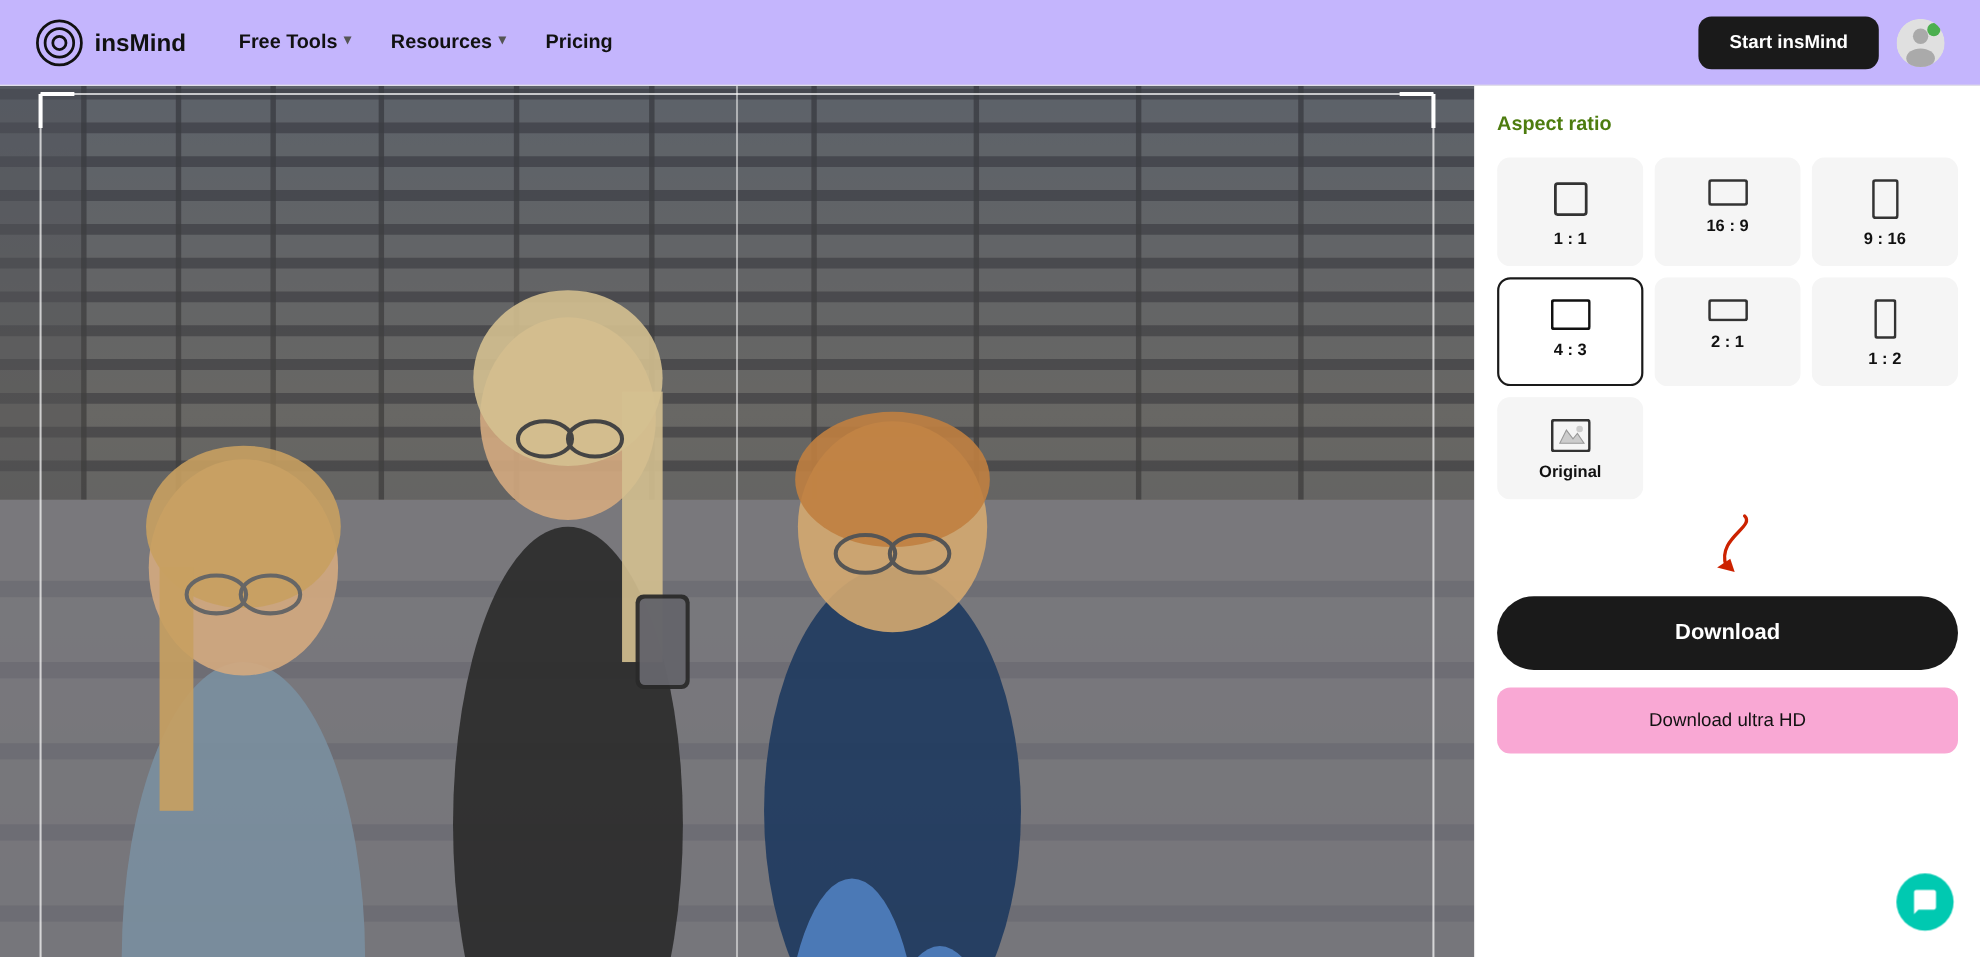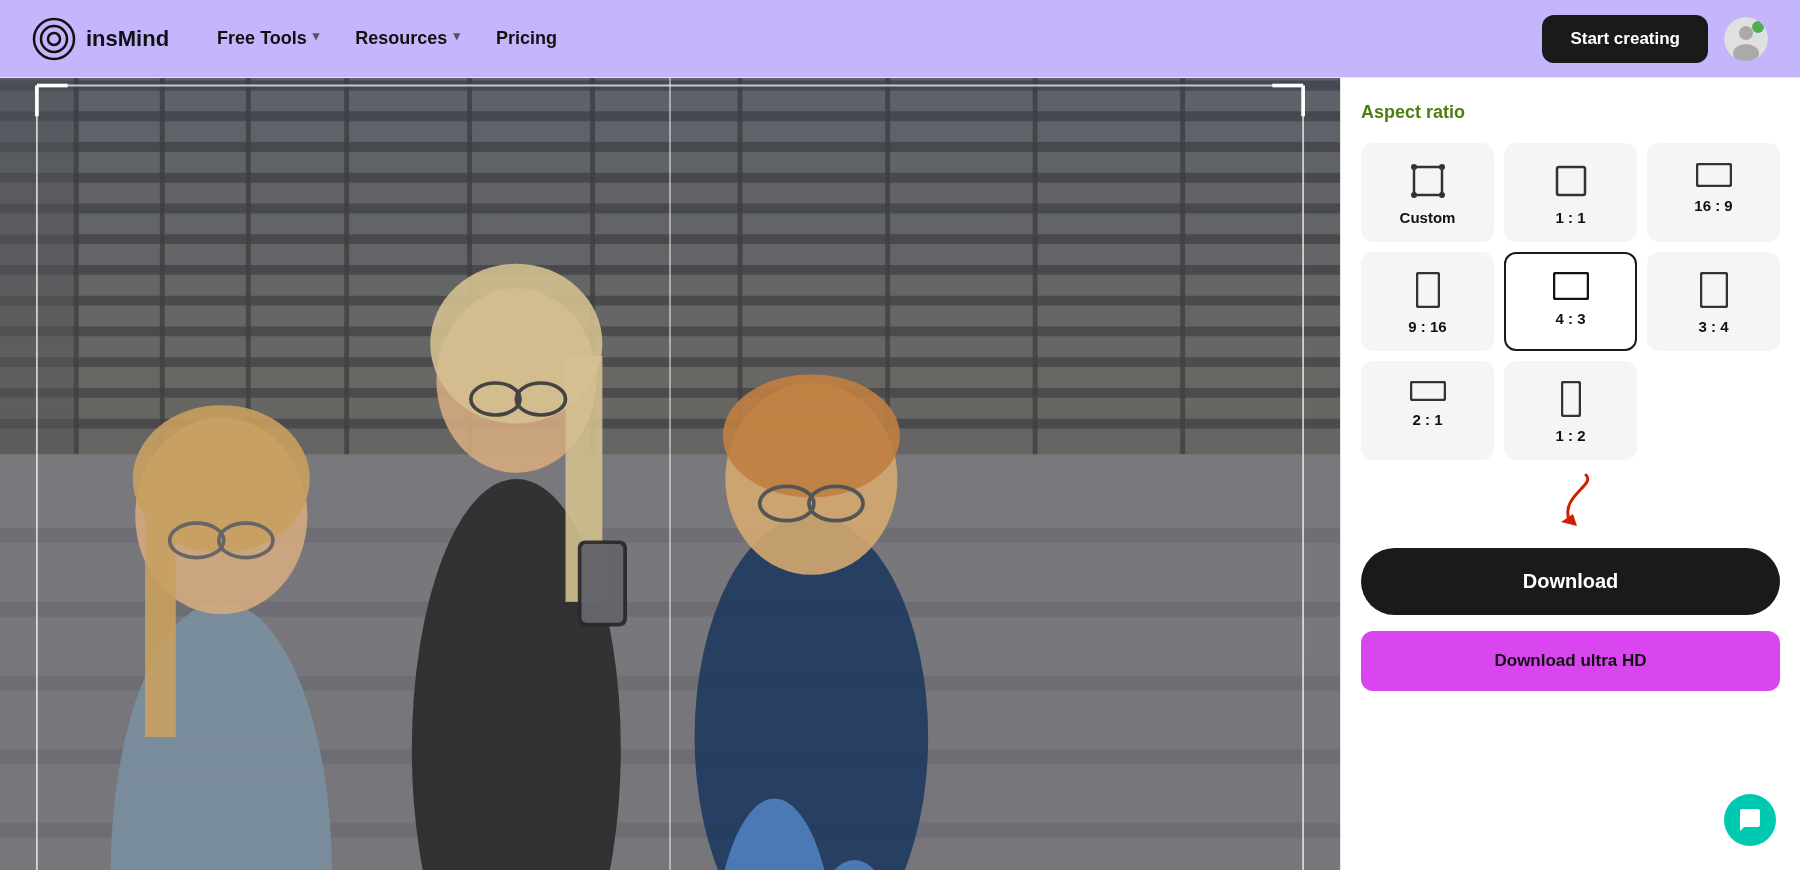--- a/index.html
+++ b/index.html
@@ -140,27 +140,27 @@
       border: none;
       border-radius: 50px;
       padding: 22px;
       font-size: 20px;
       font-weight: 600;
       cursor: pointer;
       margin-top: 8px;
     }
     .download-uhd-btn {
       width: 100%;
-      background: #d946ef;
+      background: #f9a8d4;
       color: #111;
       border: none;
       border-radius: 12px;
       padding: 20px;
       font-size: 17px;
-      font-weight: 700;
+      font-weight: 400;
       cursor: pointer;
     }
     .edit-more-btn {
       width: 100%;
       background: #f5f5f5;
       color: #111;
       border: none;
       border-radius: 12px;
       padding: 20px;
       font-size: 17px;
@@ -238,21 +238,21 @@
     <div class="nav-item">
       <span>Resources</span>
       <span class="chevron">▾</span>
     </div>
     <div class="nav-item">
       <span>Pricing</span>
     </div>
   </nav>
 
   <div class="header-right">
-    <button class="start-creating-btn">Start creating</button>
+    <button class="start-creating-btn">Start insMind</button>
     <div class="user-avatar">
       
       <svg viewBox="0 0 44 44" fill="none" xmlns="http://www.w3.org/2000/svg">
         <circle cx="22" cy="22" r="22" fill="#e0e0e0"></circle>
 
         <circle cx="22" cy="16" r="7" fill="#aaa"></circle>
         <ellipse cx="22" cy="36" rx="13" ry="9" fill="#aaa"></ellipse>
 
         <circle cx="34" cy="10" r="6" fill="#4CAF50"></circle>
       </svg>
@@ -390,30 +390,20 @@
         <line x1="30" y1="760" x2="1060" y2="760" stroke="rgba(255,255,255,0.7)" stroke-width="1.5"></line>
       </svg>
     </div>
   </div>
 
   <div class="right-panel">
     <div class="panel-title">Aspect ratio</div>
 
     <div class="aspect-grid">
 
-      <div class="aspect-cell">
-        <svg width="36" height="36" viewBox="0 0 36 36">
-          <rect x="4" y="4" width="28" height="28" rx="3" fill="none" stroke="#333" stroke-width="2.5"></rect>
-          <circle cx="4" cy="4" r="3" fill="#333"></circle>
-          <circle cx="32" cy="4" r="3" fill="#333"></circle>
-          <circle cx="4" cy="32" r="3" fill="#333"></circle>
-          <circle cx="32" cy="32" r="3" fill="#333"></circle>
-        </svg>
-        <span class="ratio-label">Custom</span>
-      </div>
 
       <div class="aspect-cell">
         <svg width="36" height="36" viewBox="0 0 36 36">
           <rect x="4" y="4" width="28" height="28" rx="2" fill="none" stroke="#333" stroke-width="2.5"></rect>
         </svg>
         <span class="ratio-label">1 : 1</span>
       </div>
 
       <div class="aspect-cell">
         <svg width="36" height="24" viewBox="0 0 36 24">
@@ -429,41 +419,43 @@
         <span class="ratio-label">9 : 16</span>
       </div>
 
       <div class="aspect-cell active">
         <svg width="36" height="28" viewBox="0 0 36 28">
           <rect x="1" y="1" width="34" height="26" rx="2" fill="none" stroke="#111" stroke-width="2.5"></rect>
         </svg>
         <span class="ratio-label">4 : 3</span>
       </div>
 
-      <div class="aspect-cell">
-        <svg width="28" height="36" viewBox="0 0 28 36">
-          <rect x="1" y="1" width="26" height="34" rx="2" fill="none" stroke="#333" stroke-width="2.5"></rect>
-        </svg>
-        <span class="ratio-label">3 : 4</span>
-      </div>
 
       <div class="aspect-cell">
         <svg width="36" height="20" viewBox="0 0 36 20">
           <rect x="1" y="1" width="34" height="18" rx="2" fill="none" stroke="#333" stroke-width="2.5"></rect>
         </svg>
         <span class="ratio-label">2 : 1</span>
       </div>
 
       <div class="aspect-cell">
         <svg width="20" height="36" viewBox="0 0 20 36">
           <rect x="1" y="1" width="18" height="34" rx="2" fill="none" stroke="#333" stroke-width="2.5"></rect>
         </svg>
         <span class="ratio-label">1 : 2</span>
       </div>
 
+      <div class="aspect-cell">
+        <svg width="36" height="30" viewBox="0 0 36 30">
+          <rect x="1" y="1" width="34" height="28" rx="2" fill="none" stroke="#333" stroke-width="2.5"></rect>
+          <path d="M8 22 L14 10 L20 18 L24 13 L30 22 Z" fill="#ccc" stroke="#999" stroke-width="1"></path>
+          <circle cx="26" cy="9" r="3" fill="#ccc"></circle>
+        </svg>
+        <span class="ratio-label">Original</span>
+      </div>
 
     </div>
 
     <div class="arrow-annotation">
       <svg width="80" height="60" viewBox="0 0 80 60">
         <path d="M55 5 C65 15, 30 25, 38 50" stroke="#cc2200" stroke-width="3" fill="none" stroke-linecap="round"></path>
         <polygon points="30,52 42,44 46,56" fill="#cc2200"></polygon>
       </svg>
     </div>
 

